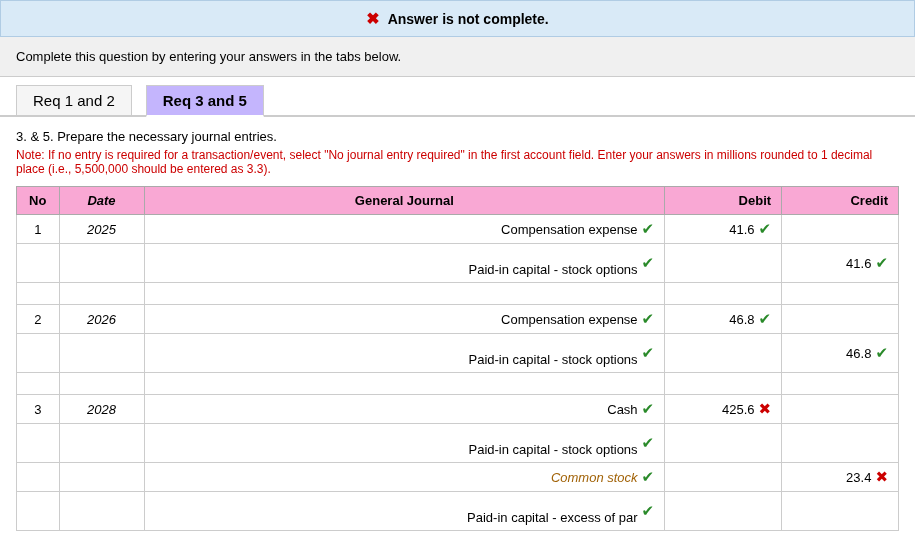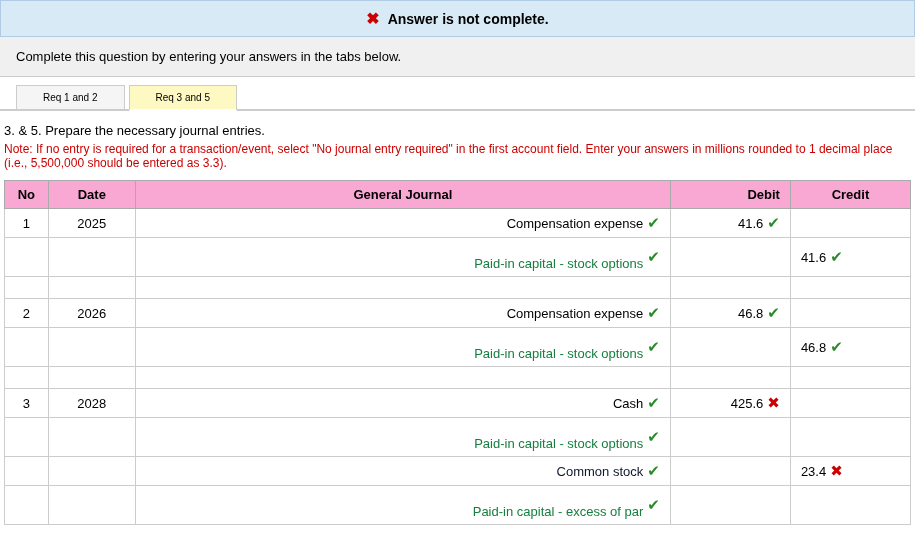--- a/index.html
+++ b/index.html
@@ -38,38 +38,38 @@
     }
 
     .tabs-row {
       display: flex;
       border-bottom: 2px solid #ccc;
       padding: 8px 16px 0 16px;
       gap: 0;
     }
 
     .tab {
-      padding: 6px 26px;
+      padding: 6px 16px;
       border: 1px solid #ccc;
       background: #f5f5f5;
       cursor: pointer;
-      font-size: 10px;
+      font-size: 15px;
       border-bottom: none;
-      margin-right: 4px;
+      margin-right: 14px;
     }
 
     .tab.active {
-      background: #fef9c3;
-      font-weight: normal;
+      background: #c4b5fd;
+      font-weight: bold;
       border-bottom: 2px solid #fff;
       margin-bottom: -2px;
     }
 
     .content-area {
-      padding: 12px 4px;
+      padding: 12px 16px;
     }
 
     .req-description {
       margin-bottom: 10px;
     }
 
     .req-description p {
       margin-bottom: 4px;
       font-size: 13px;
     }
@@ -101,46 +101,47 @@
     }
 
     tbody td {
       border: 1px solid #ccc;
       padding: 5px 10px;
       font-size: 13px;
       vertical-align: middle;
     }
 
     .col-no { width: 40px; text-align: center; }
-    .col-date { width: 80px; text-align: center; }
+    .col-date { width: 80px; text-align: center; font-style: italic; }
     .col-journal { width: 490px; }
     .col-debit { width: 110px; text-align: right; }
-    .col-credit { width: 110px; }
+    .col-credit { width: 110px; text-align: right; }
 
     .check-green {
       color: #2a8a2a;
       font-size: 15px;
       margin-left: 4px;
     }
 
     .check-red {
       color: #cc0000;
       font-size: 15px;
       margin-left: 4px;
     }
 
     .indented {
       padding-left: 24px;
-      color: #15803d;
+      color: #000000;
       margin-top: 13px;
     }
 
     .indented-orange {
       padding-left: 24px;
-      color: #0f172a;
+      color: #a16207;
+      font-style: italic;
     }
 
     .cell-value {
       display: inline-flex;
       align-items: center;
     }
 
     .empty-row td {
       height: 22px;
     }

